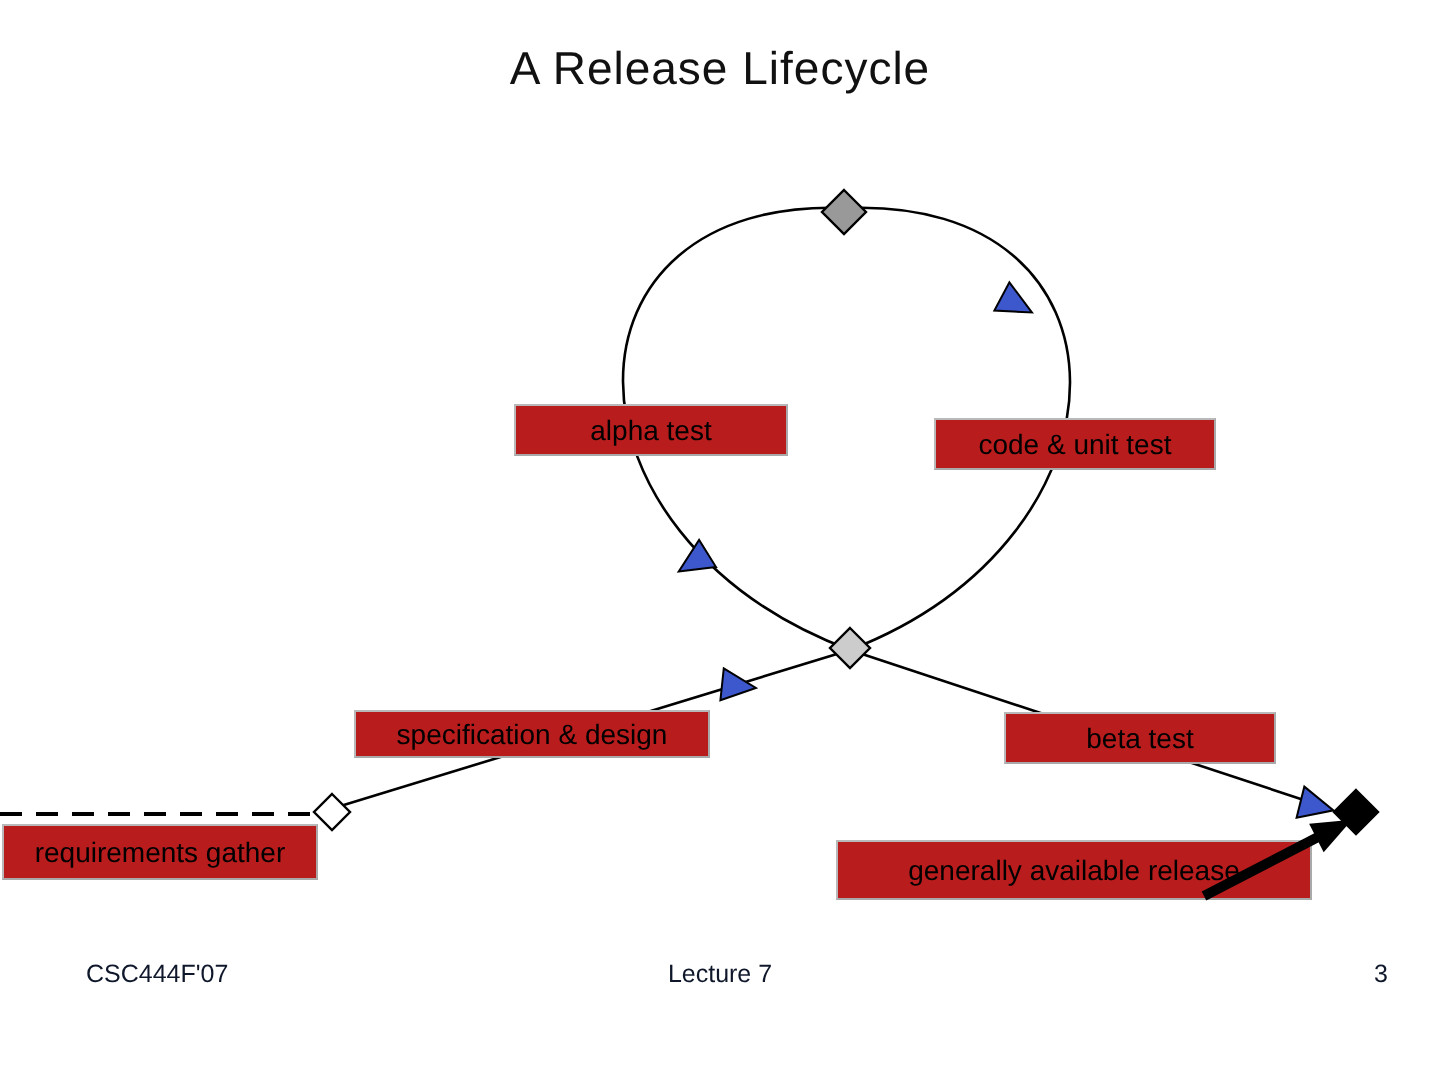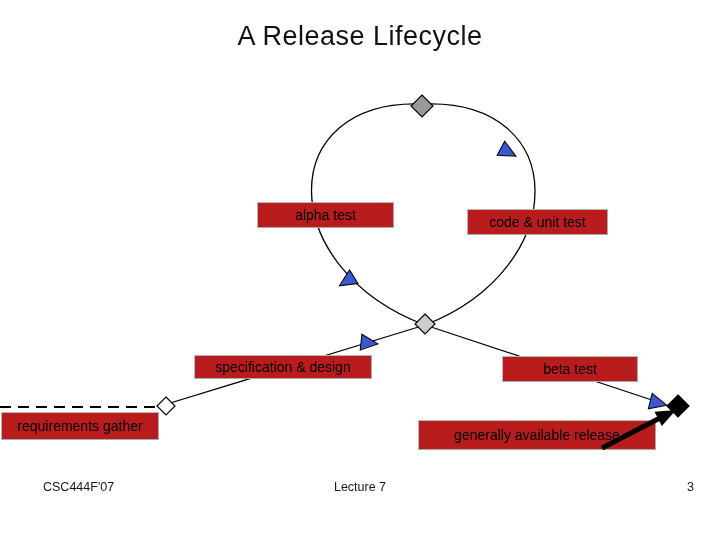--- a/index.html
+++ b/index.html
@@ -2,32 +2,32 @@
 <html><head>
 <meta charset="utf-8">
 <style>
   html,body{margin:0;padding:0;background:#fff;}
   .slide{
     position:relative;width:720px;height:540px;background:#ffffff;overflow:hidden;
     font-family:"Liberation Sans", sans-serif;color:#000;
   }
   .title{
     position:absolute;left:0;right:0;top:21px;text-align:center;
-    font-size:27px;font-weight:400;color:#111;letter-spacing:0.5px;
+    font-size:23px;font-weight:400;color:#111;letter-spacing:0.5px;
   }
   svg.layer{position:absolute;left:0;top:0;pointer-events:none;}
   .lbl{
     position:absolute;box-sizing:border-box;background:#b91c1c;
     border:1px solid #b9b9b9;border-right-color:#a9a9a9;border-bottom-color:#a9a9a9;
     display:flex;align-items:center;justify-content:center;
     font-size:14px;color:#000;white-space:nowrap;z-index:2;
   }
   .lbl-alpha{left:257px;top:202px;width:137px;height:26px;}
   .lbl-code{left:467px;top:209px;width:141px;height:26px;}
-  .lbl-spec{left:194px;top:355px;width:178px;height:24px;}
+  .lbl-spec{left:177px;top:355px;width:178px;height:24px;}
   .lbl-beta{left:502px;top:356px;width:136px;height:26px;}
   .lbl-req{left:1px;top:412px;width:158px;height:28px;}
   .lbl-ga{left:418px;top:420px;width:238px;height:30px;}
   .footer-item{position:absolute;font-size:12.5px;color:#0f172a;top:480px;}
   .footer-left{left:43px;}
   .footer-center{left:0;right:0;text-align:center;}
   .footer-right{right:26px;}
   .under{z-index:1;} .over{z-index:3;}
 </style>
 </head>

